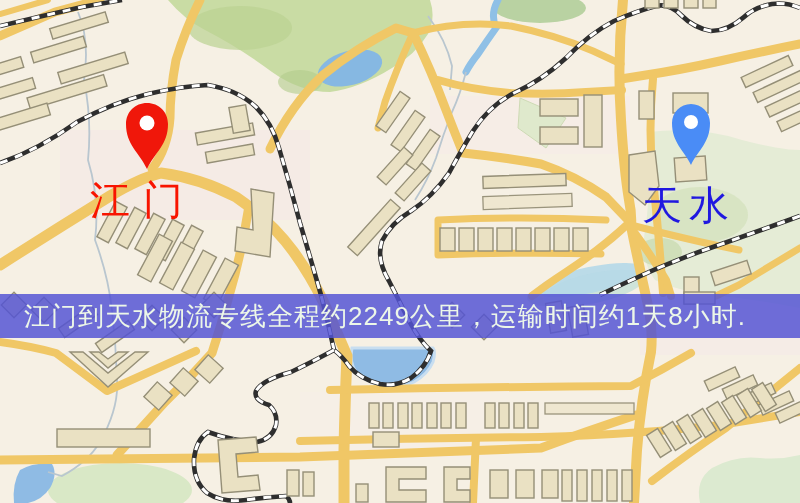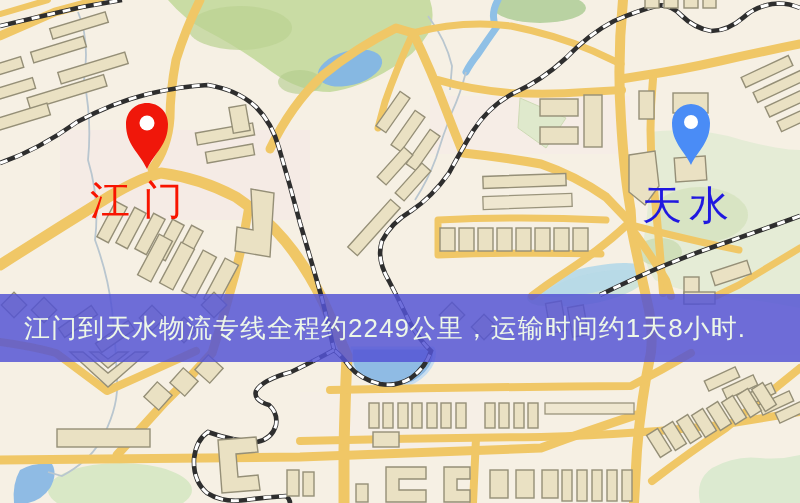--- a/index.html
+++ b/index.html
@@ -8,21 +8,21 @@
   .stage svg{position:absolute;left:0;top:0;display:block;}
   .road{fill:none;stroke:#f0c766;stroke-linecap:round;stroke-linejoin:round;}
   .rail-base{fill:none;stroke:#2e2e2e;stroke-width:4.6;stroke-linecap:butt;}
   .rail-dash{fill:none;stroke:#ffffff;stroke-width:3;stroke-dasharray:8 8;}
   .bld{fill:#eae1c3;stroke:#958f77;stroke-width:1.4;}
   .bld2{fill:#efe7d0;stroke:#9a947c;stroke-width:1.3;}
   .thinpath{fill:none;stroke:#b9c6cf;stroke-width:1.8;}
   .city-label{position:absolute;font-size:40px;font-weight:500;line-height:1;white-space:nowrap;}
   .origin-label{left:90px;top:180px;color:#f81400;letter-spacing:13px;}
   .dest-label{left:642px;top:185px;color:#2018e0;letter-spacing:7px;}
-  .banner{position:absolute;left:0;top:294px;width:800px;height:68px;
+  .banner{position:absolute;left:0;top:294px;width:800px;height:44px;
           background:rgba(84,84,212,0.84);display:flex;align-items:center;}
   .banner span{color:#edf7e8;font-size:26px;letter-spacing:1px;padding-left:24px;white-space:nowrap;}
 </style>
 </head>
 <body>
 
 <div class="stage">
 
 <svg width="800" height="503" viewBox="0 0 800 503">
 

